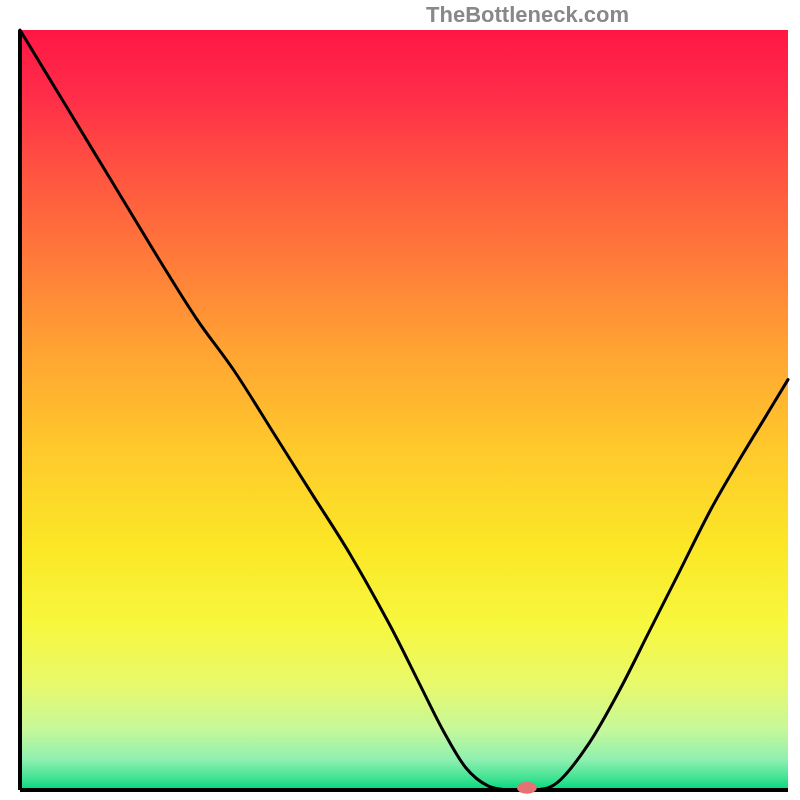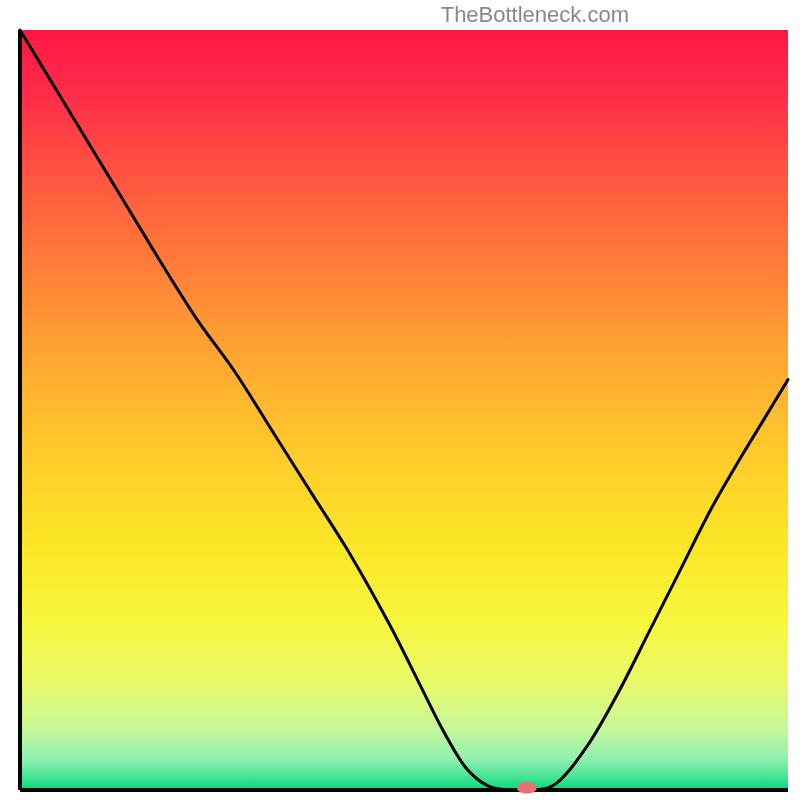--- a/index.html
+++ b/index.html
@@ -7,20 +7,21 @@
   padding: 0;
   width: 800px;
   height: 800px;
   background: #fff;
   font-family: Arial, sans-serif;
 }
 .chart-container {
   position: relative;
   width: 639px;
   height: 800px;
+  font-weight: bold;
 }
 .watermark {
   position: absolute;
   top: 2px;
   right: 10px;
   color: #888;
   font-size: 22px;
   font-family: Arial, sans-serif;
   z-index: 10;
 }

